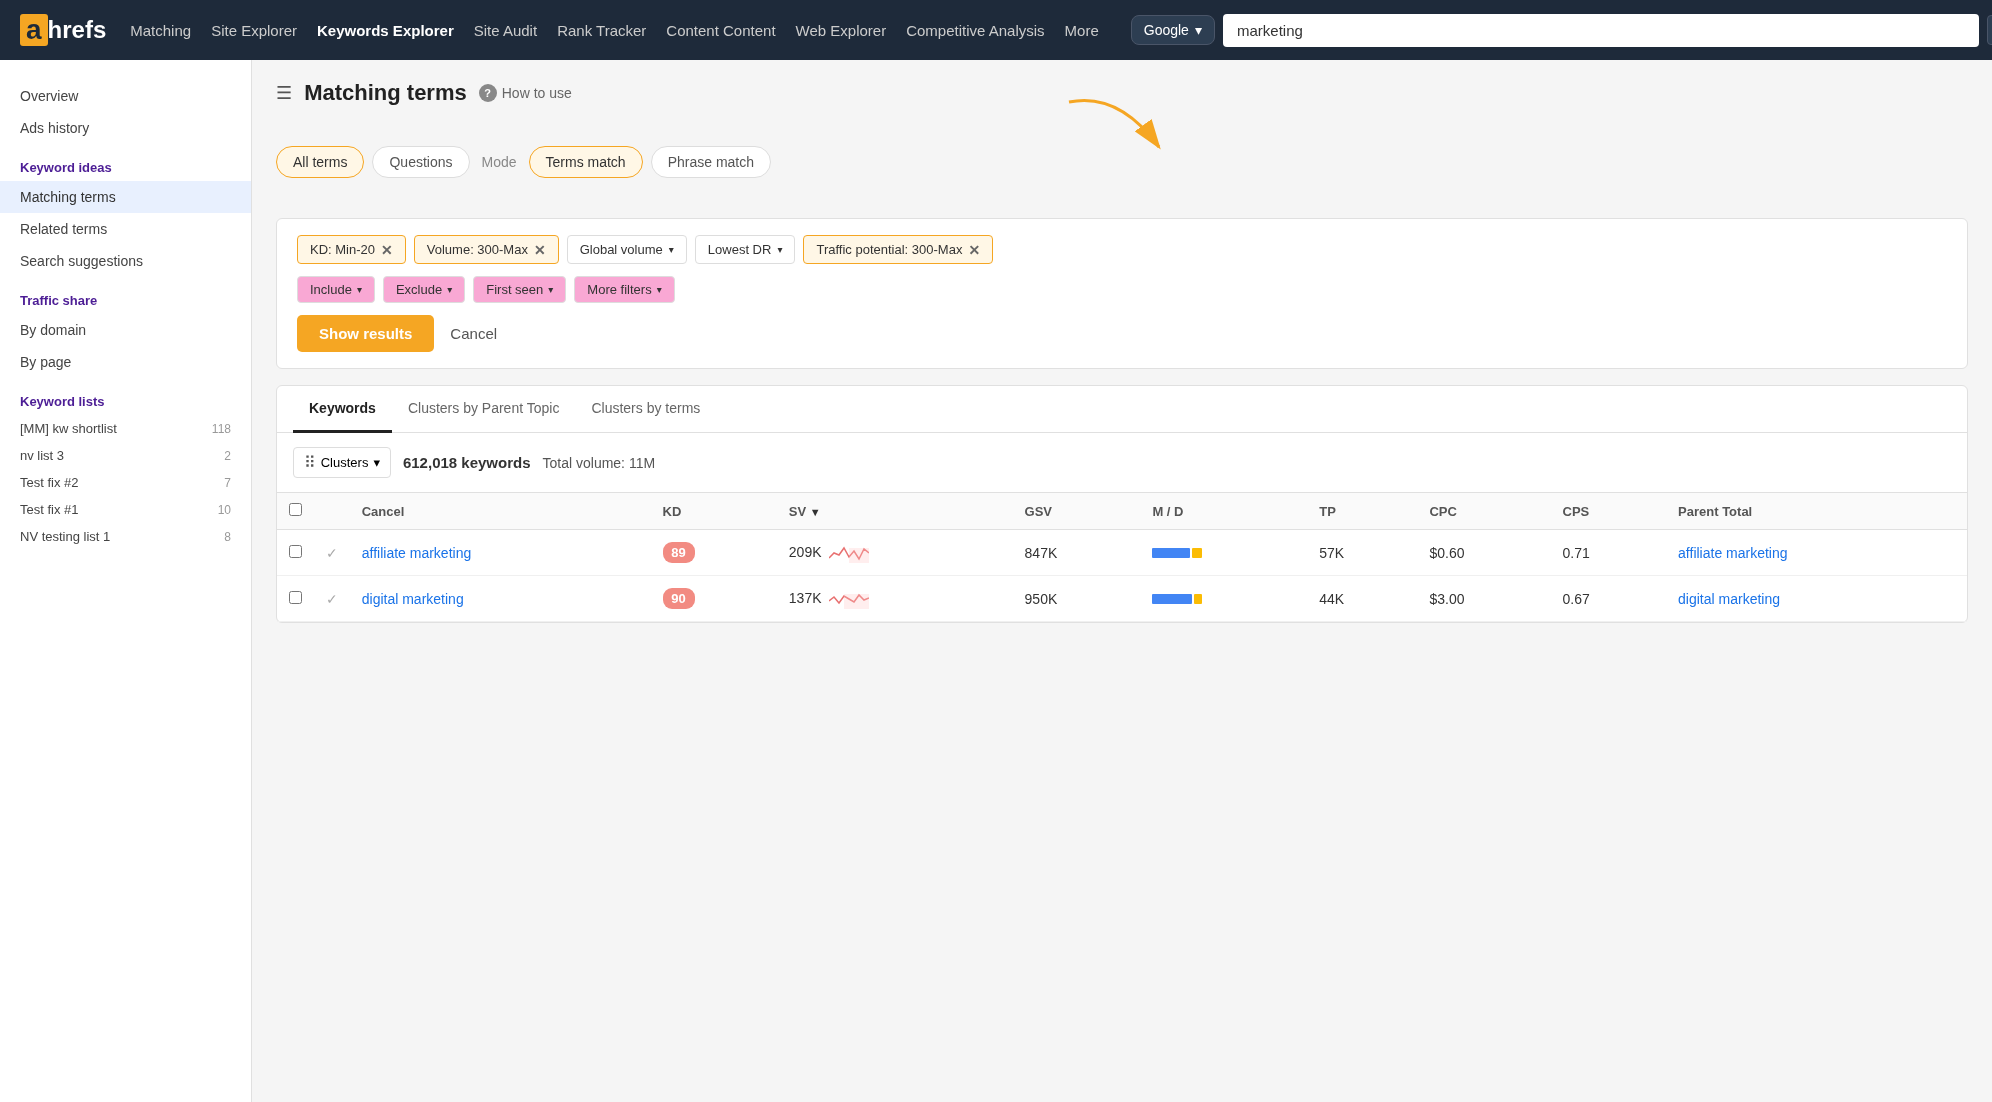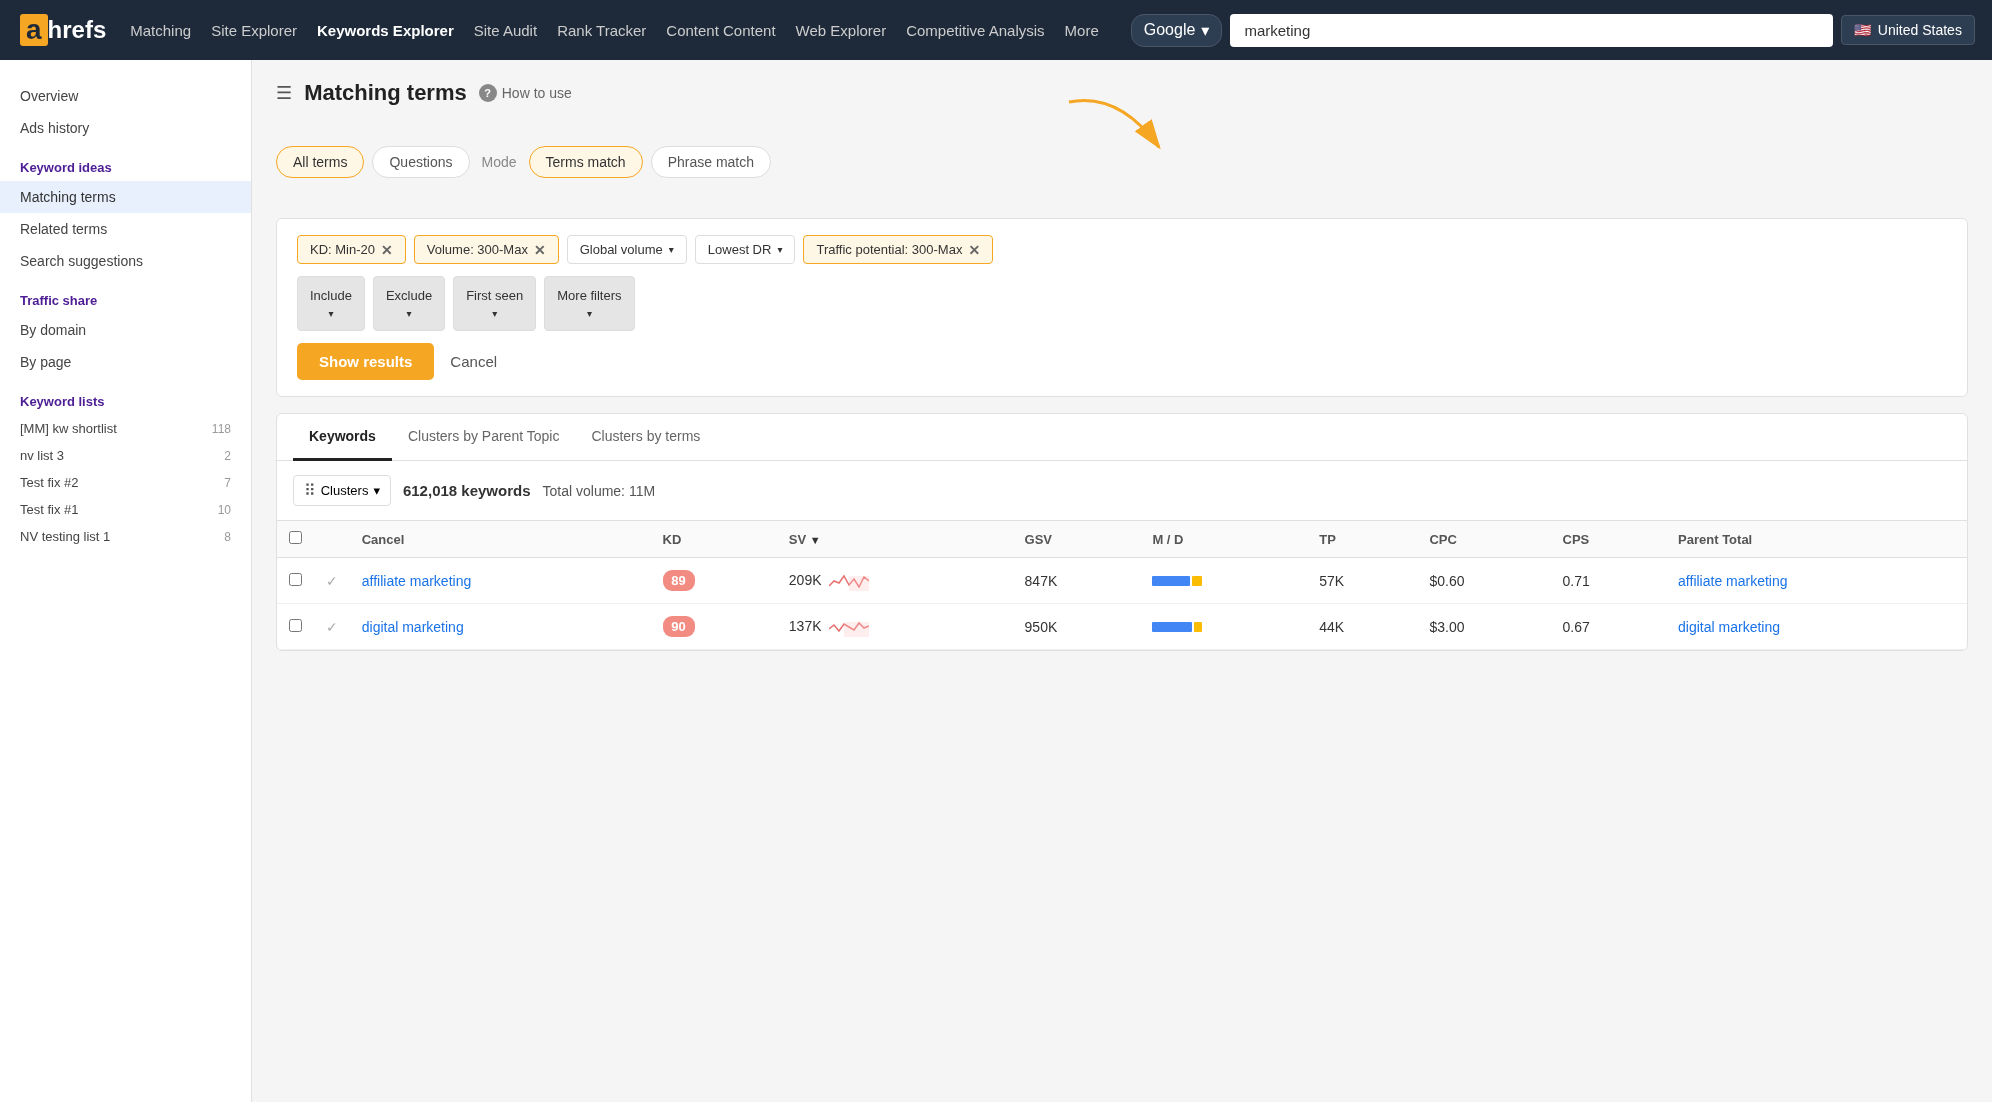--- a/index.html
+++ b/index.html
@@ -29,24 +29,24 @@
     .nav-link {
       color: #ccc; text-decoration: none; font-size: 15px; cursor: pointer; white-space: nowrap;
     }
     .nav-link.active {
       color: #fff; font-weight: 600;
     }
     .search-bar {
       display: flex; align-items: center; gap: 8px; margin-left: 8px;
     }
     .google-btn {
-      background: #2d3e52; border: 1px solid #4a5568; color: #fff; padding: 6px 12px; border-radius: 13px; cursor: pointer; display: flex; align-items: center; gap: 6px; font-size: 16px;
+      background: #2d3e52; border: 1px solid #4a5568; color: #fff; padding: 6px 12px; border-radius: 8px; cursor: pointer; display: flex; align-items: center; gap: 6px; font-size: 14px;
     }
     .search-input {
-      background: #fff; border: none; padding: 8px 14px; border-radius: 4px; font-size: 15px; width: 603px; color: #333; outline: none;
+      background: #fff; border: none; padding: 8px 14px; border-radius: 4px; font-size: 15px; width: 756px; color: #333; outline: none;
     }
     .country-btn {
       background: #2d3e52; border: 1px solid #4a5568; color: #fff; padding: 6px 12px; border-radius: 4px; cursor: pointer; display: flex; align-items: center; gap: 6px; font-size: 14px; white-space: nowrap;
     }
 
     
     .layout {
       display: flex; min-height: calc(100vh - 60px);
     }
 
@@ -110,21 +110,21 @@
     .filter-tag {
       display: flex; align-items: center; gap: 6px; padding: 6px 12px; border-radius: 4px; border: 1px solid #f5a623; background: #fff7e6; font-size: 13px; color: #333; font-weight: 500;
     }
     .filter-tag-plain {
       display: flex; align-items: center; gap: 6px; padding: 6px 12px; border-radius: 4px; border: 1px solid #ddd; background: #fff; font-size: 13px; color: #333;
     }
     .filter-x {
       cursor: pointer; color: #666; font-weight: 700; font-size: 14px; line-height: 1;
     }
     .filter-dropdown {
-      display: flex; align-items: center; gap: 5px; padding: 11px 12px; border-radius: 4px; border: 1px solid #ddd; background: #e5e5e5; font-size: 13px; cursor: pointer; color: #333; flex-direction: column;
+      display: flex; align-items: center; gap: 5px; padding: 5px 12px; border-radius: 4px; border: 1px solid #ddd; background: #f9a8d4; font-size: 13px; cursor: pointer; color: #333;
     }
     .arrow-down { font-size: 10px; }
 
     
     .action-row {
       display: flex; align-items: center; gap: 16px; margin-top: 4px;
     }
     .show-results-btn {
       background: #f5a623; color: #fff; border: none; padding: 10px 22px; border-radius: 5px; font-size: 15px; font-weight: 600; cursor: pointer;
     }

